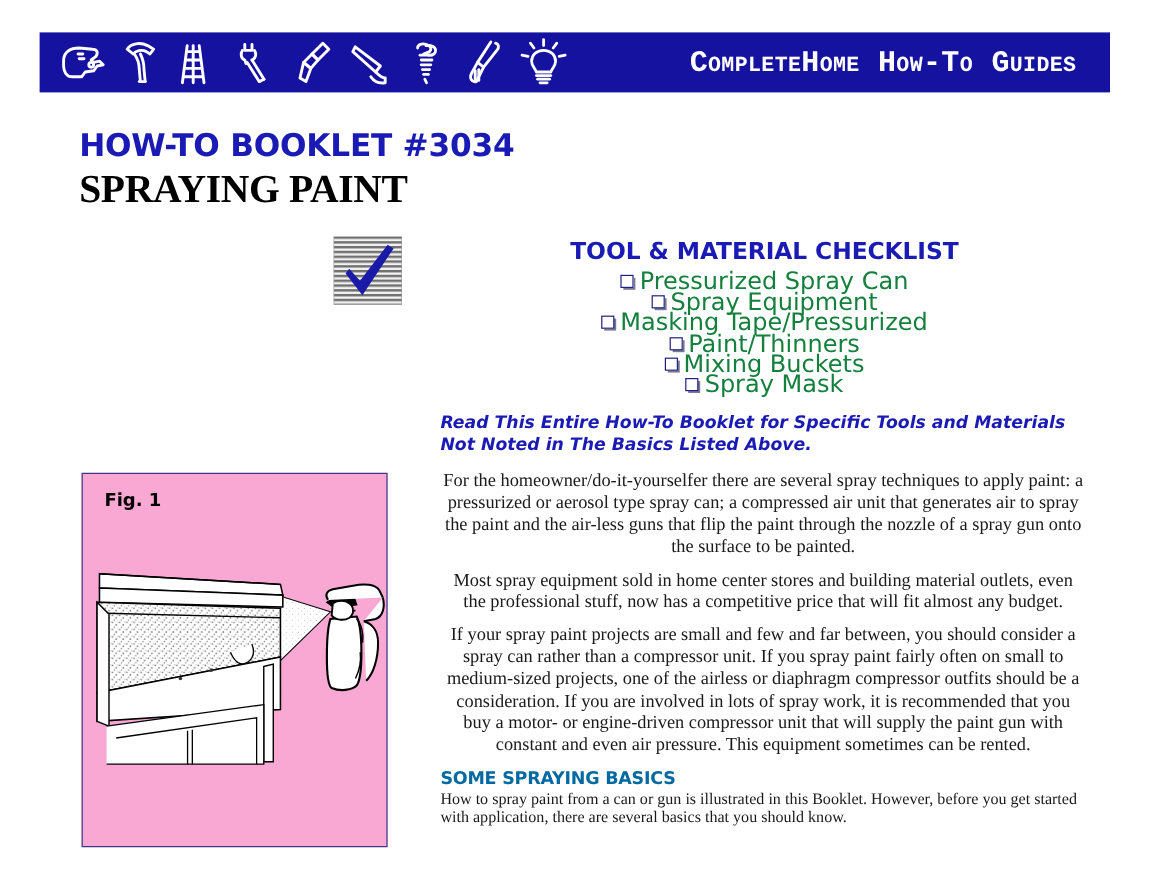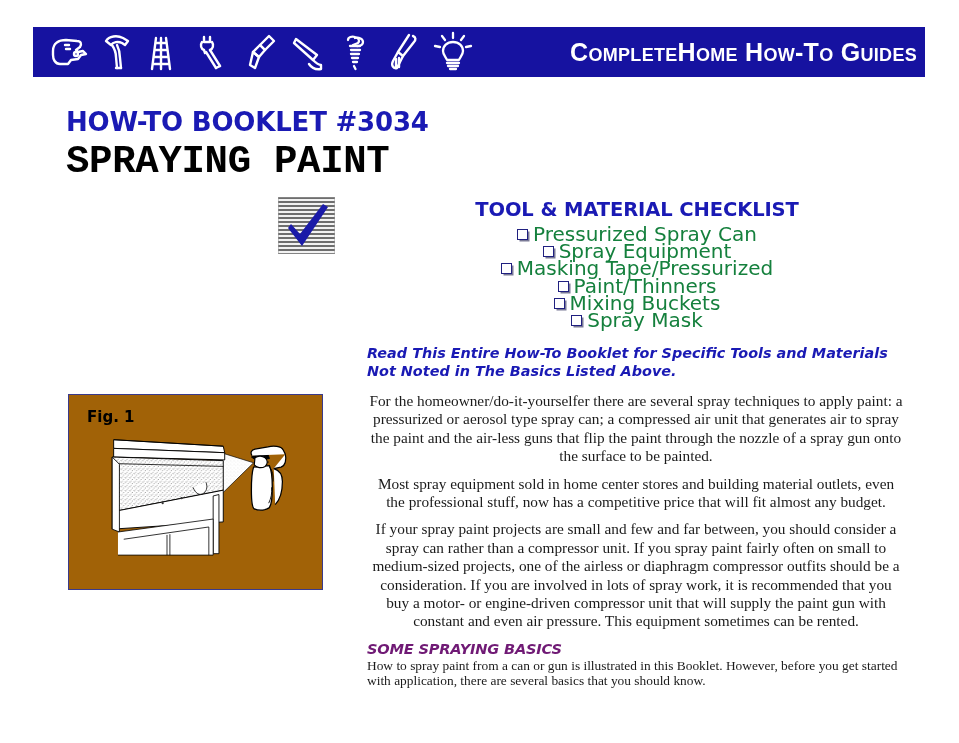--- a/index.html
+++ b/index.html
@@ -35,50 +35,50 @@
     flex: 0 0 auto;
   }
   .tool-icon {
     width: 44px;
     height: 46px;
     display: block;
   }
   #banner-title {
     flex: 1 1 auto;
     text-align: right;
-    padding-right: 8px;
+    padding-right: 28px;
     color: #ffffff;
     font-weight: bold;
     font-size: 25px;
     letter-spacing: 0.3px;
     font-variant: small-caps;
-    font-family: Liberation Sans, sans-serif;
+    font-family: Liberation Mono, monospace;
     white-space: nowrap;
   }
 
   
   #booklet-number {
     position: absolute;
     left: 66px;
     top: 107px;
     color: #1a1ab4;
     font-size: 26px;
     font-weight: bold;
     letter-spacing: -0.2px;
     font-family: "DejaVu Sans", sans-serif;
   }
   #page-title {
     position: absolute;
     left: 66px;
     top: 140px;
     color: #000000;
-    font-size: 39px;
+    font-size: 33px;
     font-weight: bold;
     letter-spacing: -0.3px;
-    font-family: Liberation Mono, monospace;
+    font-family: Liberation Serif, serif;
   }
 
   
   #check-icon {
     position: absolute;
     left: 278px;
     top: 197px;
     width: 57px;
     height: 57px;
   }
@@ -127,23 +127,23 @@
     line-height: 17.5px;
     font-family: "DejaVu Sans", sans-serif;
   }
 
   
   #figure-box {
     position: absolute;
     left: 68px;
     top: 394px;
     width: 255px;
-    height: 196px;
+    height: 312px;
     border: 1.5px solid #3a3a8c;
-    background: #a16207;
+    background: #f9a8d4;
     box-sizing: border-box;
   }
   #figure-label {
     position: absolute;
     left: 18px;
     top: 13px;
     font-size: 15px;
     font-weight: bold;
     color: #000000;
     font-family: "DejaVu Sans", sans-serif;
@@ -166,26 +166,25 @@
   .body-par {
     font-family: "Liberation Serif", "DejaVu Serif", serif;
     font-size: 15.3px;
     line-height: 18.4px;
     color: #1a1a1a;
     margin: 0 0 9px 0;
     text-align: center;
   }
   #basics-heading {
     margin-top: 6px;
-    color: #701a75;
+    color: #0369a1;
     font-size: 14.6px;
     font-weight: bold;
     letter-spacing: -0.2px;
     font-family: "DejaVu Sans", sans-serif;
-    font-style: italic;
   }
   .basics-par {
     font-family: "Liberation Serif", "DejaVu Serif", serif;
     font-size: 13.4px;
     line-height: 15.6px;
     color: #1a1a1a;
     margin: 1px 0 0 0;
   }
 </style>
 </head>

